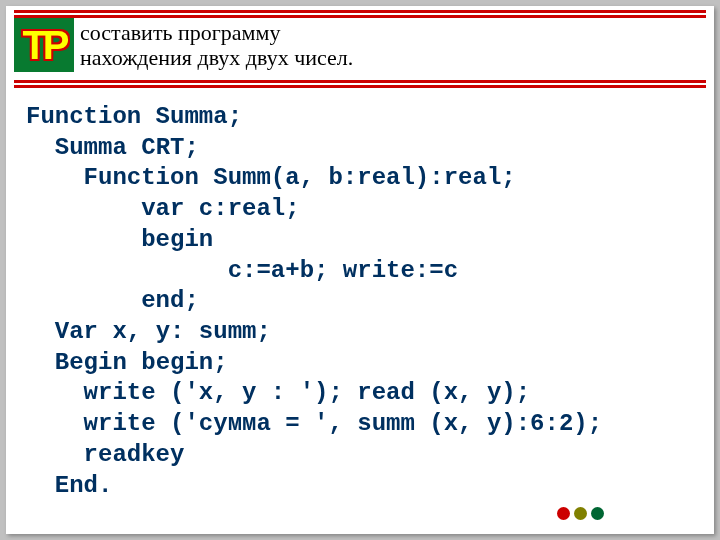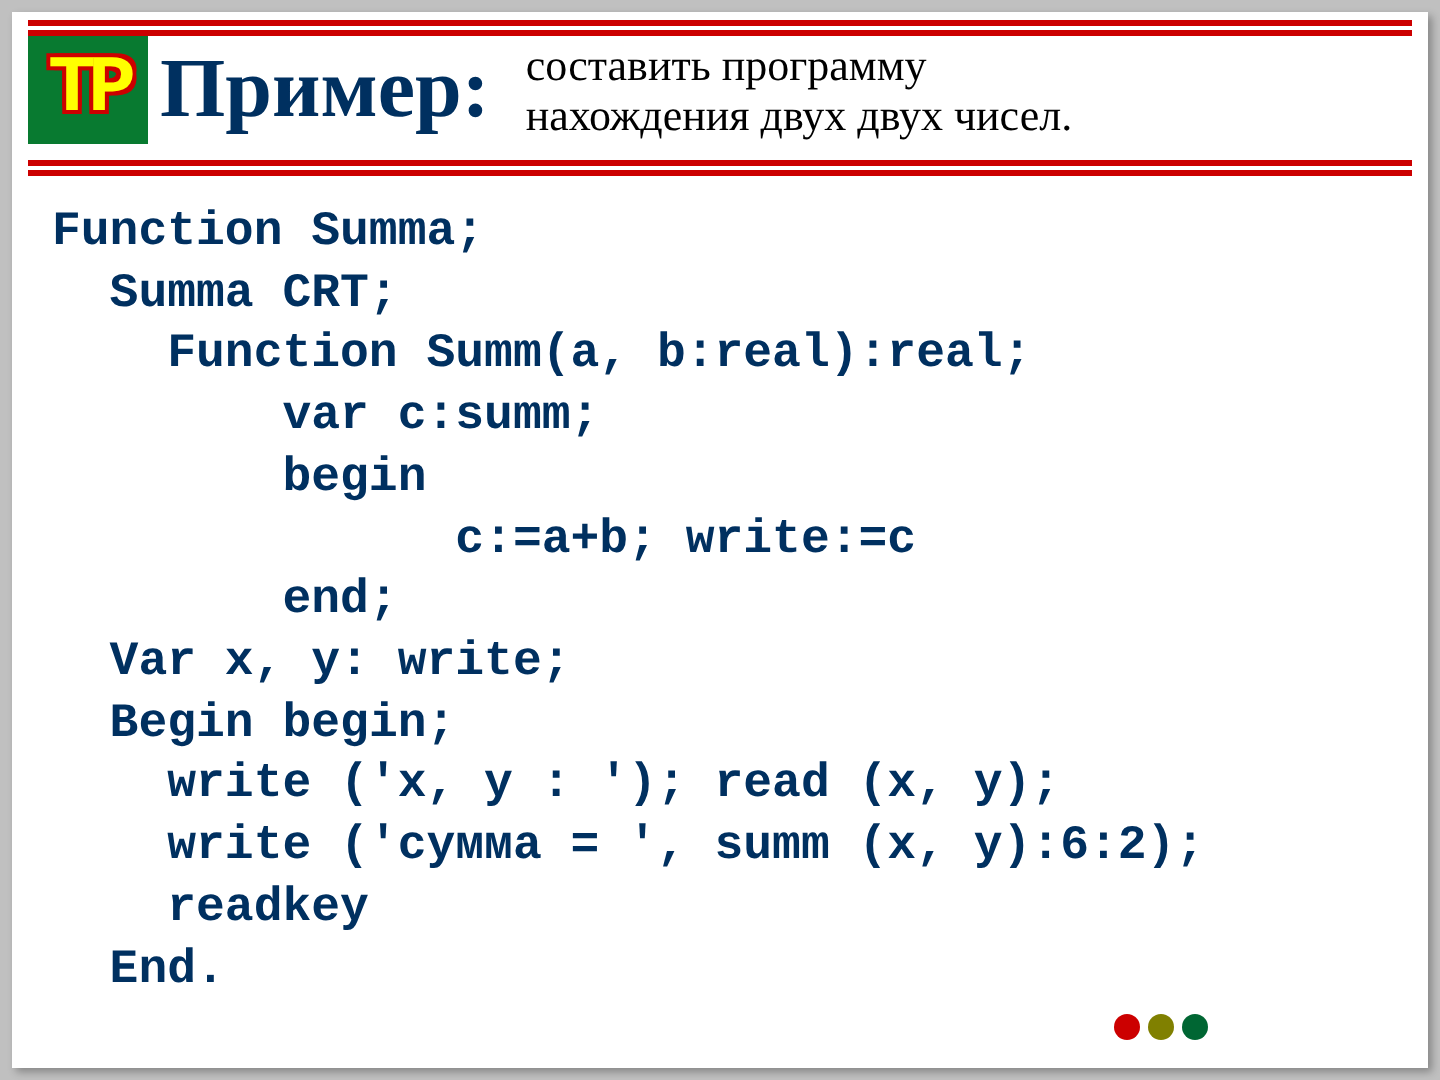--- a/index.html
+++ b/index.html
@@ -35,21 +35,21 @@
     width: 60px;
     height: 54px;
     background: #087a30;
     display: flex;
     align-items: center;
     justify-content: center;
     margin-right: 6px;
     flex-shrink: 0;
   }
   .logo-text {
-    font-family: Liberation Mono, monospace;
+    font-family: Liberation Sans, sans-serif;
     font-weight: bold;
     font-size: 40px;
     color: #ffff00;
     text-shadow: -2px -2px 0 #c00, 2px -2px 0 #c00, -2px 2px 0 #c00, 2px 2px 0 #c00;
     letter-spacing: -4px;
   }
   .title {
     font-size: 42px;
     font-weight: bold;
     color: #003060;
@@ -92,37 +92,36 @@
 </head>
 <body>
 
 <div class="frame">
   <div class="double-rule"></div>
 
   <div class="header-row">
     <div class="logo-box">
       <span class="logo-text">TP</span>
     </div>
-    <div class="title">Пример:</div>
     <div class="subtitle">
       <span>составить программу</span><br>
       <span>нахождения двух двух чисел.</span>
     </div>
   </div>
 
   <div class="double-rule"></div>
 
   <div class="code-block"><span>Function</span><span class="nw"> Summa;</span>
 <span>  Summa</span><span class="nw"> CRT;</span>
 <span>    Function</span><span class="nw"> Summ(a, b:real):real;</span>
-<span>        var</span><span class="nw"> c:summ;</span>
+<span>        var</span><span class="nw"> c:real;</span>
 <span>        begin</span>
 <span class="nw">              c:=a+b; write:=c</span>
 <span>        end</span><span class="nw">;</span>
-<span>  Var</span><span class="nw"> x, y: write;</span>
+<span>  Var</span><span class="nw"> x, y: summ;</span>
 <span>  Begin</span><span class="nw"> begin;</span>
 <span class="nw">    write ('x, y : '); read (x, y);</span>
 <span class="nw">    write ('сумма = ', summ (x, y):6:2);</span>
 <span class="nw">    readkey</span>
 <span>  End.</span></div>
 
   <div class="dots">
     <div class="dot d1"></div>
     <div class="dot d2"></div>
     <div class="dot d3"></div>

